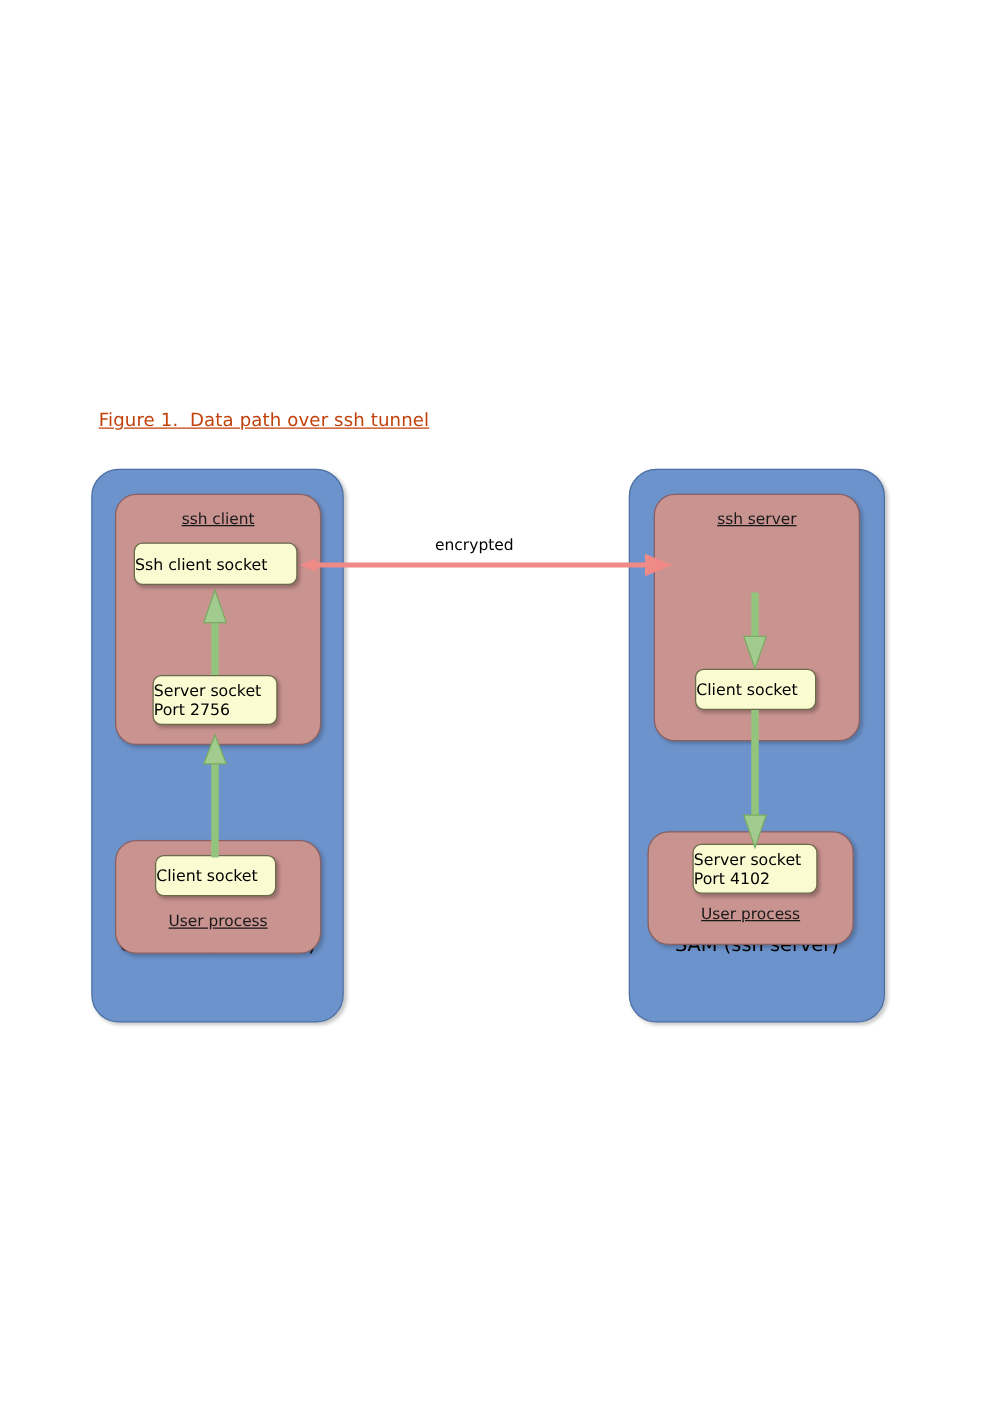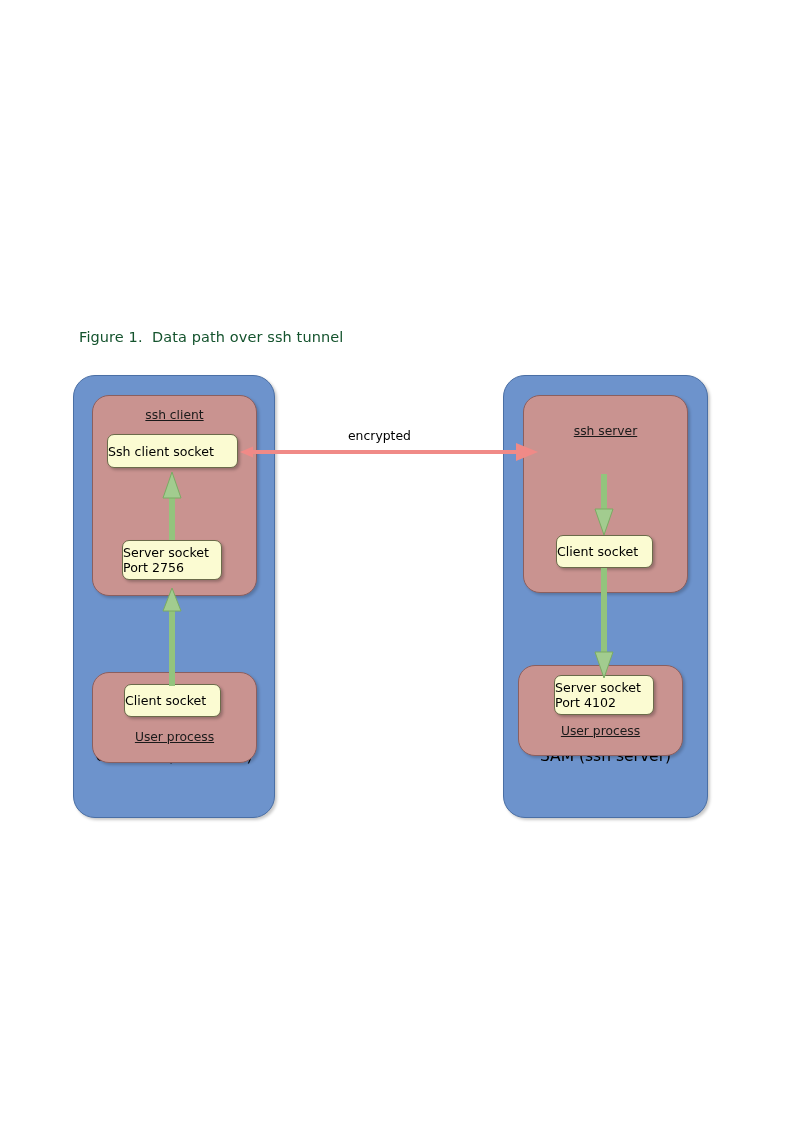--- a/index.html
+++ b/index.html
@@ -24,21 +24,22 @@
   }
 
   
   .figure-caption {
     position: absolute;
     left: 79px;
     top: 329px;
     font-size: 14.5px;
     letter-spacing: 0.1px;
     white-space: pre;
-    color: #14532d;
+    color: #c2410c;
+    text-decoration: underline;
   }
 
   
   .host-box {
     position: absolute;
     background: #6d93cc;
     border: 1.2px solid #4a6fa5;
     border-radius: 22px;
     box-shadow: 2px 2px 3px rgba(0,0,0,0.22);
   }
@@ -146,21 +147,21 @@
 
   <div class="socket-box" style="left:124px; top:684px; width:97px; height:33px;">
     <span>Client socket</span>
   </div>
 
   <div class="host-box" style="left:503px; top:375px; width:203px; height:441px;">
     <div class="host-label" style="top:371px;">SAM (ssh server)</div>
   </div>
 
   <div class="proc-box" style="left:523px; top:395px; width:163px; height:196px;">
-    <div class="proc-label" style="top:28px;">ssh server</div>
+    <div class="proc-label" style="top:12px;">ssh server</div>
   </div>
 
 
   <div class="socket-box" style="left:556px; top:535px; width:97px; height:33px;">
     <span>Client socket</span>
   </div>
 
   <div class="proc-box" style="left:518px; top:665px; width:163px; height:89px;">
     <div class="proc-label" style="top:58px;">User process</div>
   </div>

